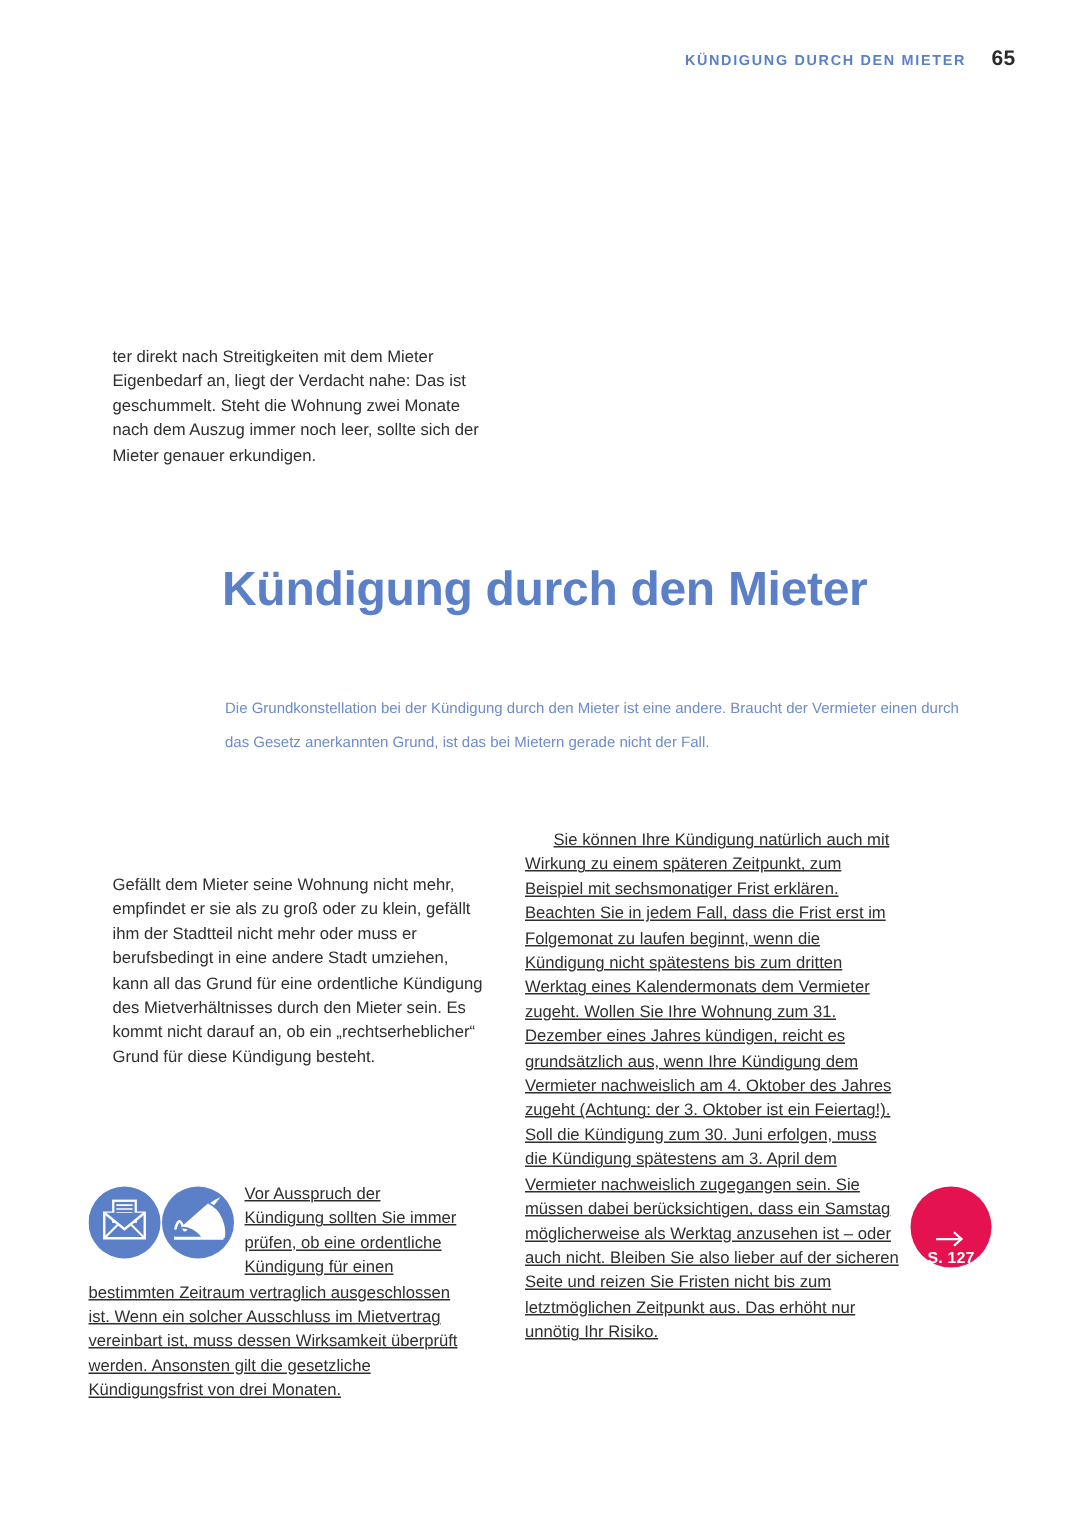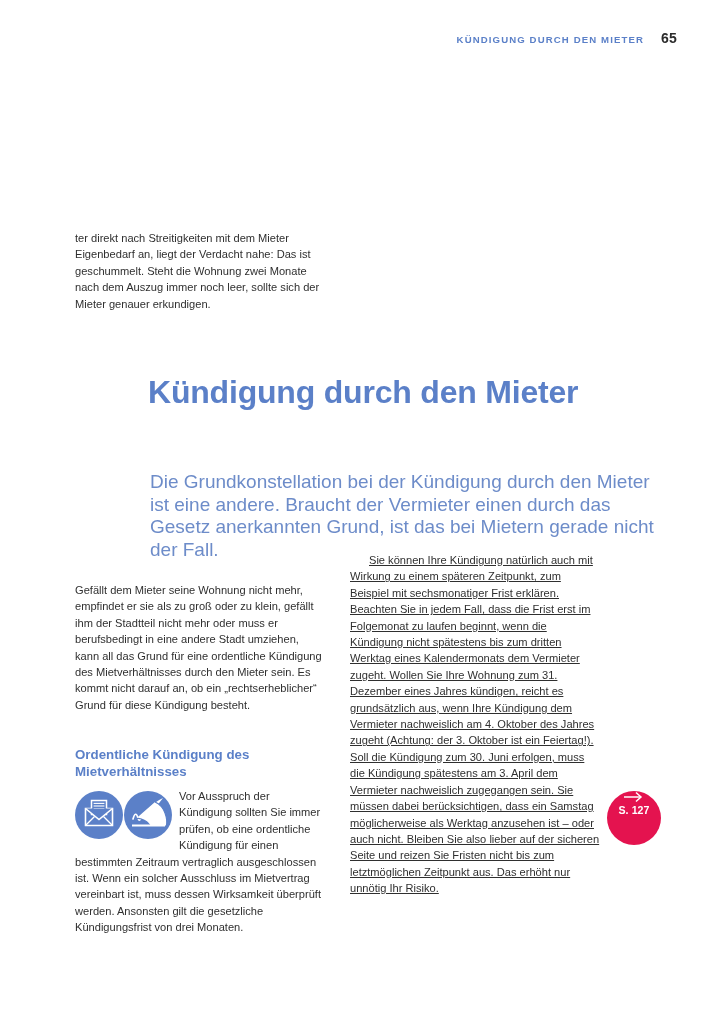--- a/index.html
+++ b/index.html
@@ -79,21 +79,21 @@
     font-weight: bold;
     color: #5b80c8;
     letter-spacing: -0.2px;
   }
 
   .chapter-standfirst {
     position: absolute;
     left: 150px;
     top: 452px;
     width: 505px;
-    font-size: 19px;
+    font-size: 10px;
     line-height: 22.6px;
     color: #6d8cc9;
   }
 
   
   #body-left-col  { left: 75px;  top: 582px; width: 247px; }
   #body-right-col { left: 350px; top: 552px; width: 250px; text-decoration: underline; }
 
   .indent-first { text-indent: 19px; }
 
@@ -105,26 +105,27 @@
     width: 252px;
     font-size: 13.3px;
     line-height: 17.2px;
     font-weight: bold;
     color: #5b80c8;
   }
 
   
   .icon-para {
     position: absolute;
-    left: 75px;
+    left: 59px;
     top: 788px;
     width: 247px;
     font-size: 11.1px;
     line-height: 16.4px;
     color: #2f2f2f;
+    text-decoration: underline;
   }
   .icon-float {
     float: left;
     width: 98px;
     height: 50px;
     margin: 2px 6px 0 0;
     display: block;
   }
   .icon-para p { margin: 0; }
 
@@ -134,21 +135,21 @@
     left: 607px;
     top: 791px;
     width: 54px;
     height: 54px;
     border-radius: 50%;
     background: #e4134f;
     color: #ffffff;
     display: flex;
     flex-direction: column;
     align-items: center;
-    justify-content: flex-start;
+    justify-content: flex-end;
     gap: 1px;
     text-decoration: none;
   }
   .xref-badge .xref-arrow { display: block; line-height: 0; margin-bottom: 1px; }
   .xref-badge .xref-label {
     font-size: 10.6px;
     font-weight: bold;
     letter-spacing: .1px;
     line-height: 11px;
   }
@@ -169,21 +170,20 @@
 
 
   <h1 class="chapter-title">Kündigung durch den Mieter</h1>
 
   <p class="chapter-standfirst">Die Grundkonstellation bei der Kündigung durch den Mieter ist eine andere. Braucht der Vermieter einen durch das Gesetz anerkannten Grund, ist das bei Mietern gerade nicht der Fall.</p>
 
   <div class="col-text" id="body-left-col">
     <p>Gefällt dem Mieter seine Wohnung nicht mehr, empfindet er sie als zu groß oder zu klein, gefällt ihm der Stadtteil nicht mehr oder muss er berufsbedingt in eine andere Stadt umziehen, kann all das Grund für eine ordentliche Kündigung des Mietverhältnisses durch den Mieter sein. Es kommt nicht darauf an, ob ein „rechtserheblicher“ Grund für diese Kündigung besteht.</p>
   </div>
 
-  <h2 class="sub-heading">Ordentliche Kündigung des Mietverhältnisses</h2>
 
   <div class="icon-para">
     <svg class="icon-float" viewBox="0 0 98 50">
 
       <g>
         <circle cx="24" cy="25" r="24" fill="#5b80c8"></circle>
         <path d="M10.5 18.5 L37.5 18.5 L37.5 35.5 L10.5 35.5 Z" fill="none" stroke="#ffffff" stroke-width="1.6"></path>
         <rect x="16.5" y="10.5" width="15" height="14" fill="#5b80c8" stroke="#ffffff" stroke-width="1.5"></rect>
         <line x1="18.6" y1="13.4" x2="29.4" y2="13.4" stroke="#ffffff" stroke-width="1.1"></line>
         <line x1="18.6" y1="16.0" x2="29.4" y2="16.0" stroke="#ffffff" stroke-width="1.1"></line>

